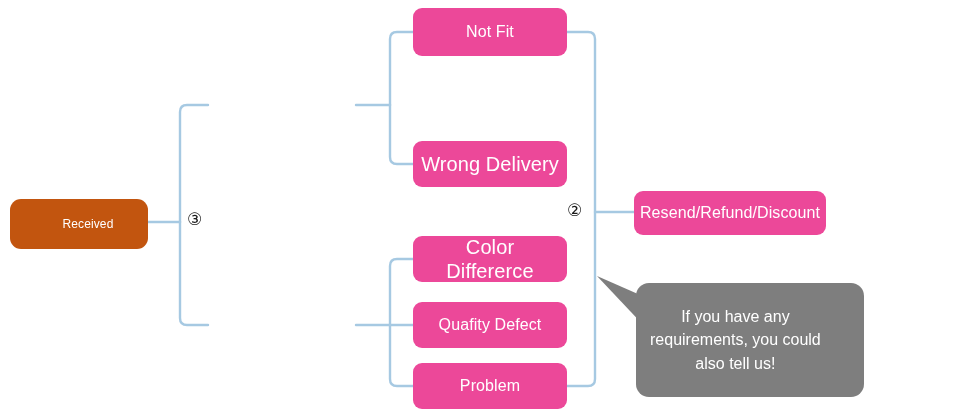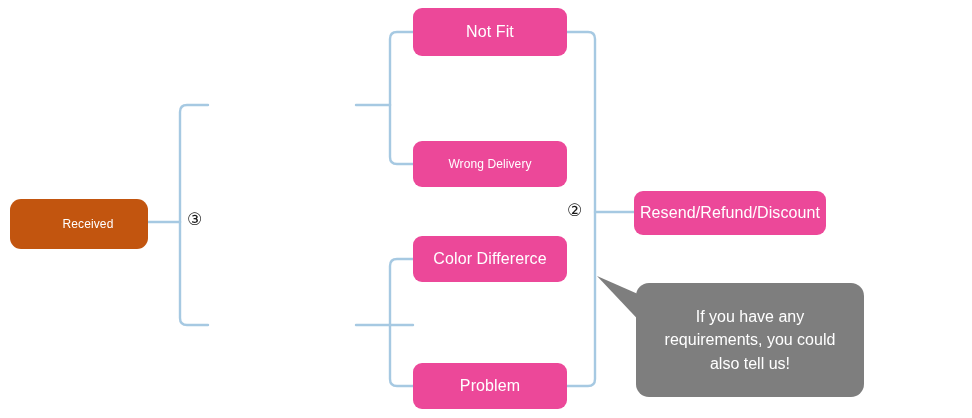--- a/index.html
+++ b/index.html
@@ -58,21 +58,21 @@
     line-height: 1;
   }
   .bubble {
     position: absolute;
     box-sizing: border-box;
     background: #7e7e7e;
     color: #ffffff;
     border-radius: 13px;
     display: flex;
     align-items: center;
-    justify-content: center;
+    justify-content: flex-start;
     text-align: center;
     line-height: 1.45;
     padding: 6px 14px;
   }
   .bubble-text {
     display: block;
     white-space: pre-line;
   }
   #bubble-tail {
     position: absolute;
@@ -120,28 +120,31 @@
   <div class="node orange" style="left:10px; top:199px; width:138px; height:50px; font-size:12px;padding-left:26px;">
     <span class="node-label">Received</span>
   </div>
 
 
 
   <div class="node gray" style="left:413px; top:8px; width:154px; height:48px; font-size:16px;">
     <span class="node-label">Not Fit</span>
   </div>
 
-  <div class="node gray" style="left:413px; top:141px; width:154px; height:46px; font-size:12px;">
+  <div class="node gray" style="left:413px; top:141px; width:154px; height:46px; font-size:20px;">
     <span class="node-label">Wrong Delivery</span>
   </div>
 
-  <div class="node gray" style="left:413px; top:236px; width:154px; height:46px; font-size:16px;">
+  <div class="node gray" style="left:413px; top:236px; width:154px; height:46px; font-size:20px;">
     <span class="node-label">Color Differerce</span>
   </div>
 
+  <div class="node gray" style="left:413px; top:302px; width:154px; height:46px; font-size:16px;">
+    <span class="node-label">Quafity Defect</span>
+  </div>
 
   <div class="node gray" style="left:413px; top:363px; width:154px; height:46px; font-size:16px;">
     <span class="node-label">Problem</span>
   </div>
 
   <div class="node gray" style="left:634px; top:191px; width:192px; height:44px; font-size:16px;">
     <span class="node-label">Resend/Refund/Discount</span>
   </div>
 
   <span class="marker" style="left:187px; top:211px;">③</span>

